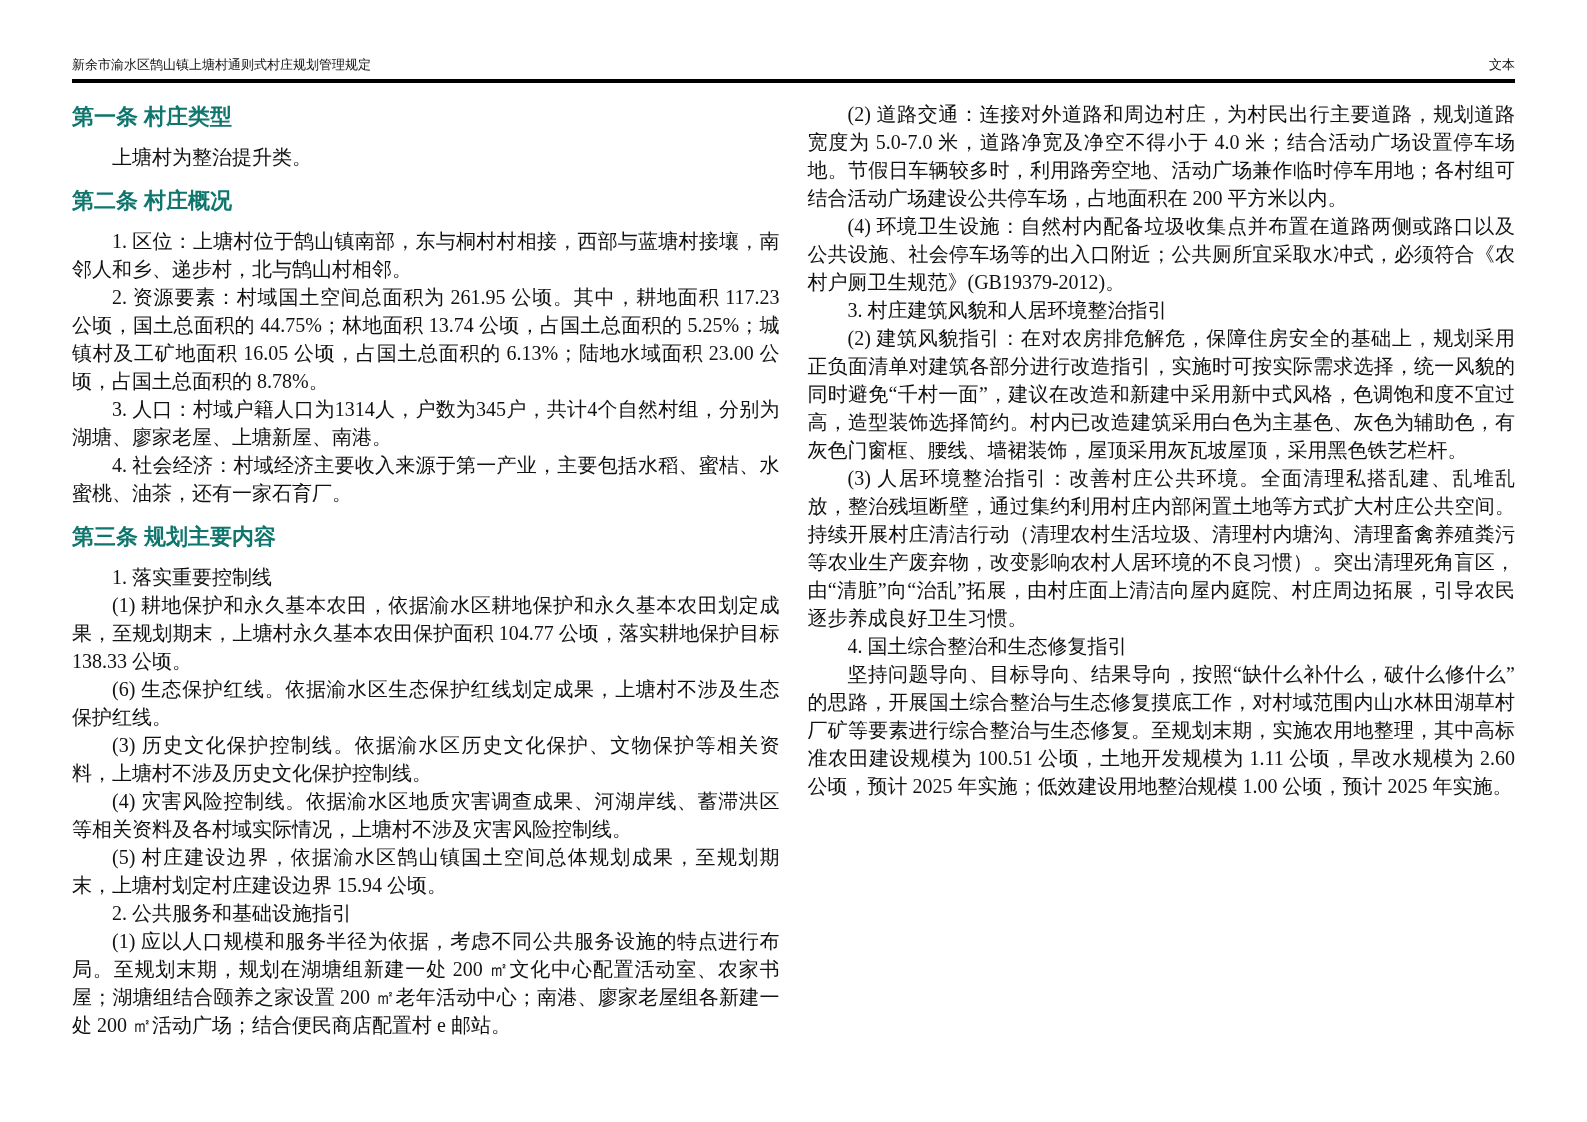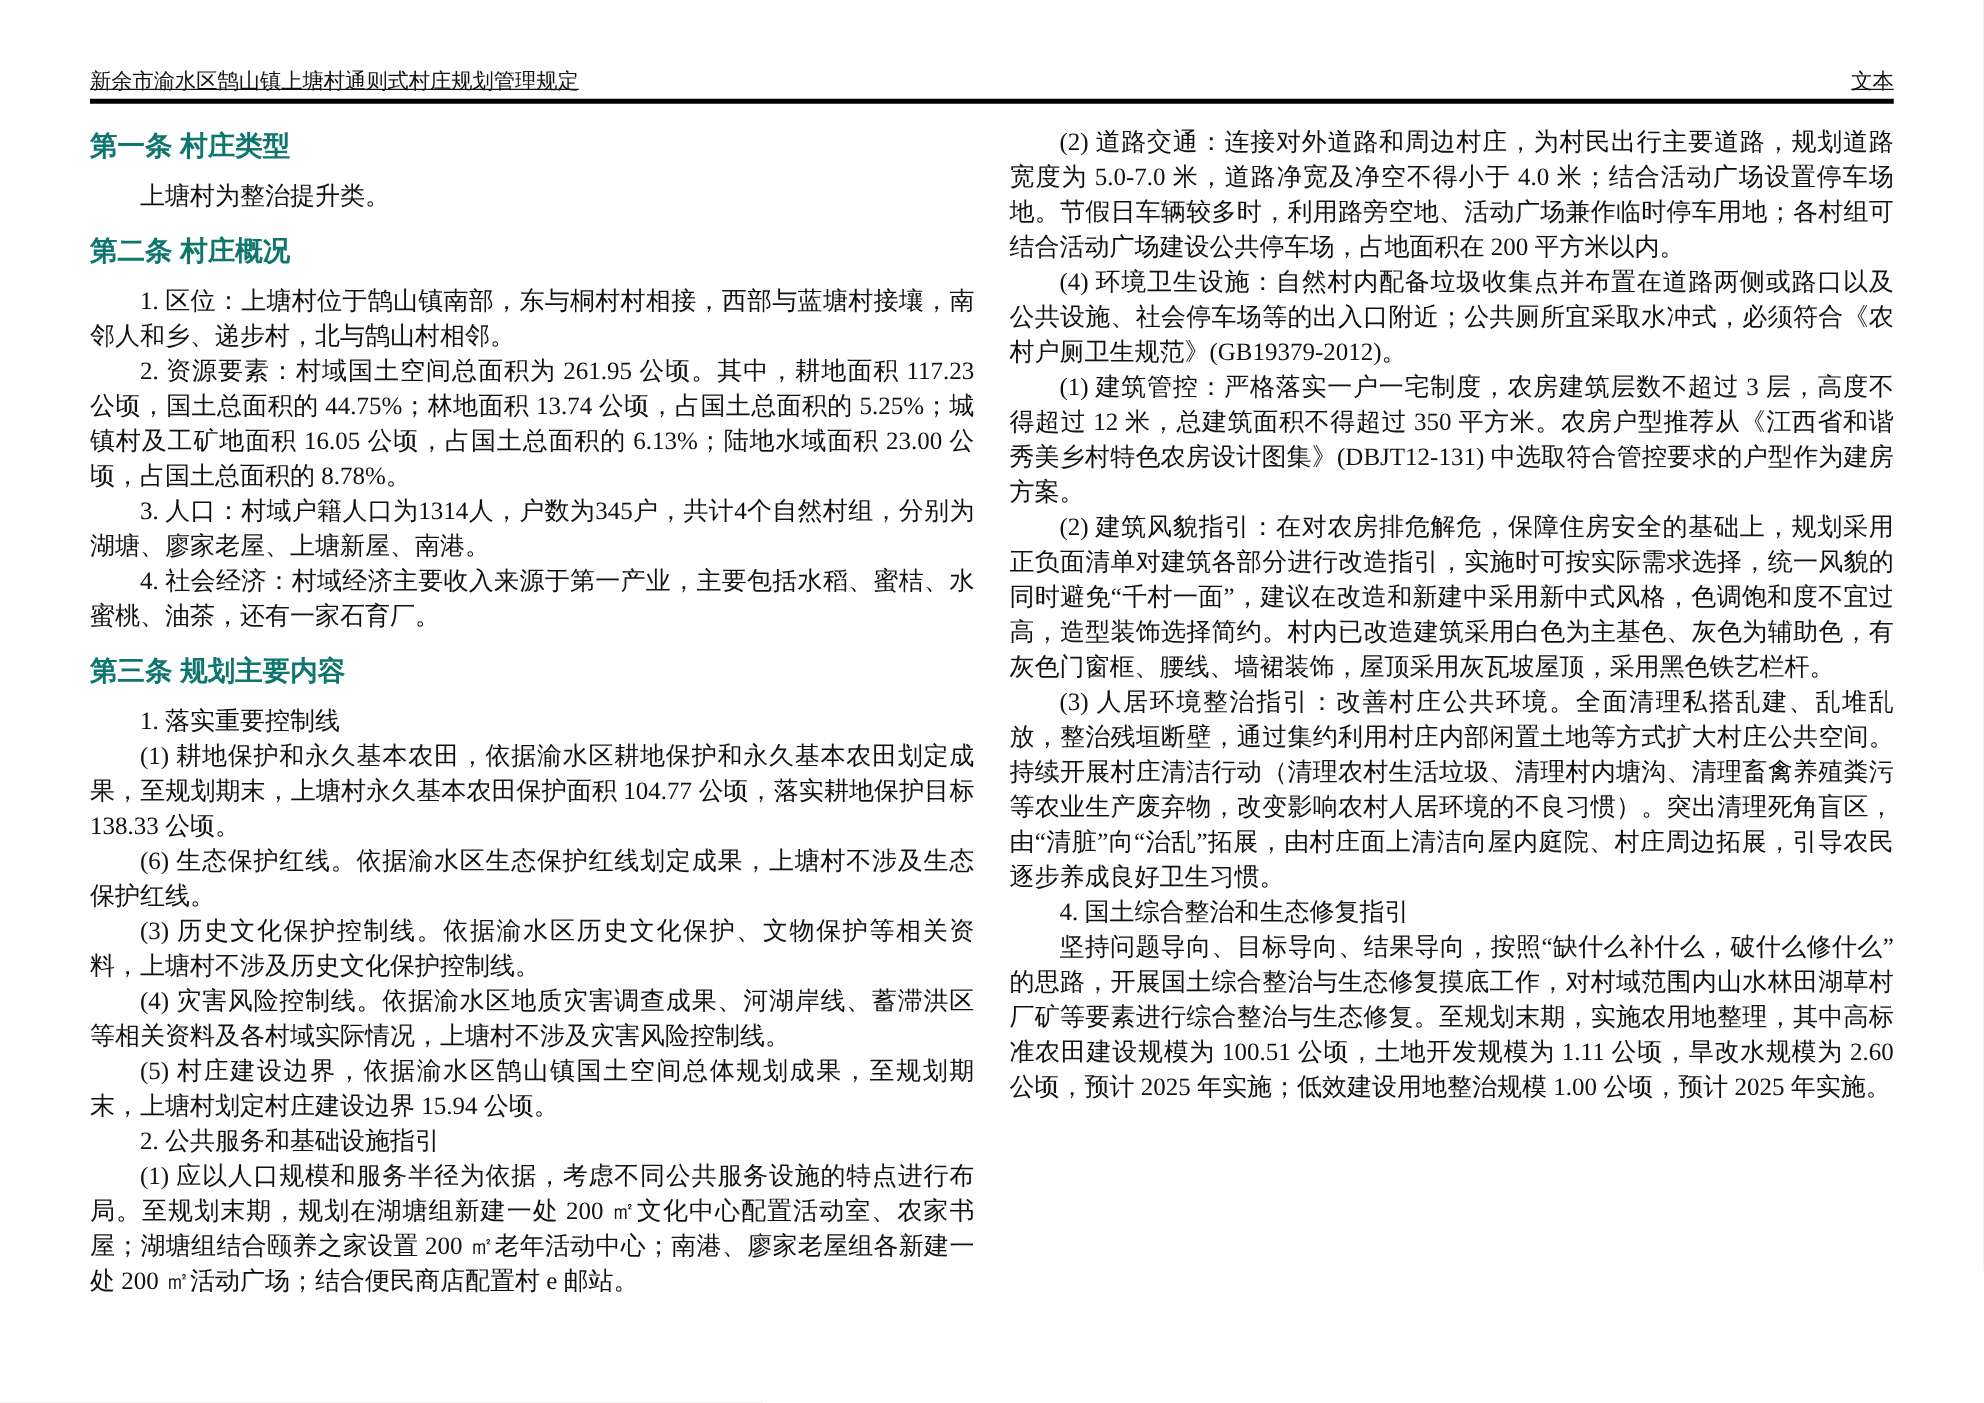--- a/index.html
+++ b/index.html
@@ -16,23 +16,22 @@
     overflow: hidden;
   }
   .header {
     display: flex;
     justify-content: space-between;
     align-items: flex-end;
     border-bottom: 4px solid #000000;
     padding-bottom: 3px;
   }
   .header-title, .header-page-label {
-    font-size: 17px;
+    font-size: 13px;
     line-height: 22px;
-    text-decoration: underline;
     white-space: nowrap;
   }
   .content {
     display: flex;
     gap: 28px;
     margin-top: 4px;
   }
   .col {
     flex: 1 1 0;
     min-width: 0;
@@ -83,21 +82,21 @@
       <p>(3) 历史文化保护控制线。依据渝水区历史文化保护、文物保护等相关资料，上塘村不涉及历史文化保护控制线。</p>
       <p>(4) 灾害风险控制线。依据渝水区地质灾害调查成果、河湖岸线、蓄滞洪区等相关资料及各村域实际情况，上塘村不涉及灾害风险控制线。</p>
       <p>(5) 村庄建设边界，依据渝水区鹄山镇国土空间总体规划成果，至规划期末，上塘村划定村庄建设边界 15.94 公顷。</p>
       <p>2. 公共服务和基础设施指引</p>
       <p>(1) 应以人口规模和服务半径为依据，考虑不同公共服务设施的特点进行布局。至规划末期，规划在湖塘组新建一处 200 ㎡文化中心配置活动室、农家书屋；湖塘组结合颐养之家设置 200 ㎡老年活动中心；南港、廖家老屋组各新建一处 200 ㎡活动广场；结合便民商店配置村 e 邮站。</p>
     </div>
 
     <div class="col col-right">
       <p>(2) 道路交通：连接对外道路和周边村庄，为村民出行主要道路，规划道路宽度为 5.0-7.0 米，道路净宽及净空不得小于 4.0 米；结合活动广场设置停车场地。节假日车辆较多时，利用路旁空地、活动广场兼作临时停车用地；各村组可结合活动广场建设公共停车场，占地面积在 200 平方米以内。</p>
       <p>(4) 环境卫生设施：自然村内配备垃圾收集点并布置在道路两侧或路口以及公共设施、社会停车场等的出入口附近；公共厕所宜采取水冲式，必须符合《农村户厕卫生规范》(GB19379-2012)。</p>
-      <p>(1) 建筑管控：严格落实一户一宅制度，农房建筑层数不超过 3 层，高度不得超过 12 米，总建筑面积不得超过 350 平方米。农房户型推荐从《江西省和谐秀美乡村特色农房设计图集》(DBJT12-131) 中选取符合管控要求的户型作为建房方案。</p>
+      <p>3. 村庄建筑风貌和人居环境整治指引</p>
       <p>(2) 建筑风貌指引：在对农房排危解危，保障住房安全的基础上，规划采用正负面清单对建筑各部分进行改造指引，实施时可按实际需求选择，统一风貌的同时避免“千村一面”，建议在改造和新建中采用新中式风格，色调饱和度不宜过高，造型装饰选择简约。村内已改造建筑采用白色为主基色、灰色为辅助色，有灰色门窗框、腰线、墙裙装饰，屋顶采用灰瓦坡屋顶，采用黑色铁艺栏杆。</p>
       <p>(3) 人居环境整治指引：改善村庄公共环境。全面清理私搭乱建、乱堆乱放，整治残垣断壁，通过集约利用村庄内部闲置土地等方式扩大村庄公共空间。持续开展村庄清洁行动（清理农村生活垃圾、清理村内塘沟、清理畜禽养殖粪污等农业生产废弃物，改变影响农村人居环境的不良习惯）。突出清理死角盲区，由“清脏”向“治乱”拓展，由村庄面上清洁向屋内庭院、村庄周边拓展，引导农民逐步养成良好卫生习惯。</p>
       <p>4. 国土综合整治和生态修复指引</p>
       <p>坚持问题导向、目标导向、结果导向，按照“缺什么补什么，破什么修什么”的思路，开展国土综合整治与生态修复摸底工作，对村域范围内山水林田湖草村厂矿等要素进行综合整治与生态修复。至规划末期，实施农用地整理，其中高标准农田建设规模为 100.51 公顷，土地开发规模为 1.11 公顷，旱改水规模为 2.60 公顷，预计 2025 年实施；低效建设用地整治规模 1.00 公顷，预计 2025 年实施。</p>
     </div>
 
   </div>
 </div>
 
 </body></html>

